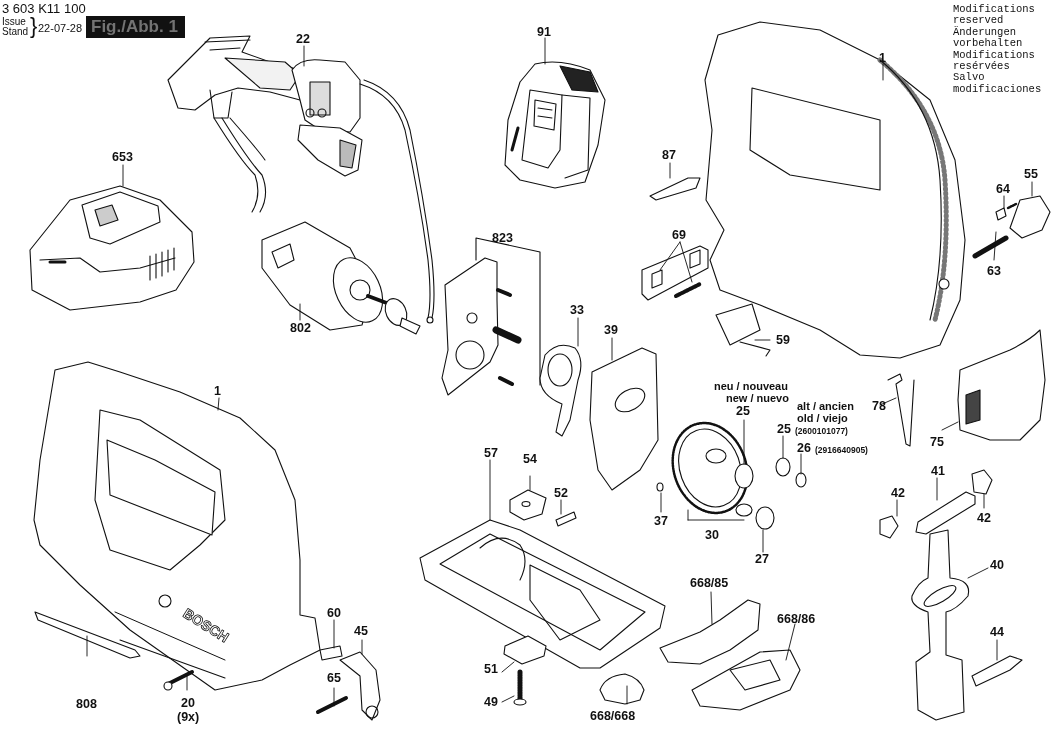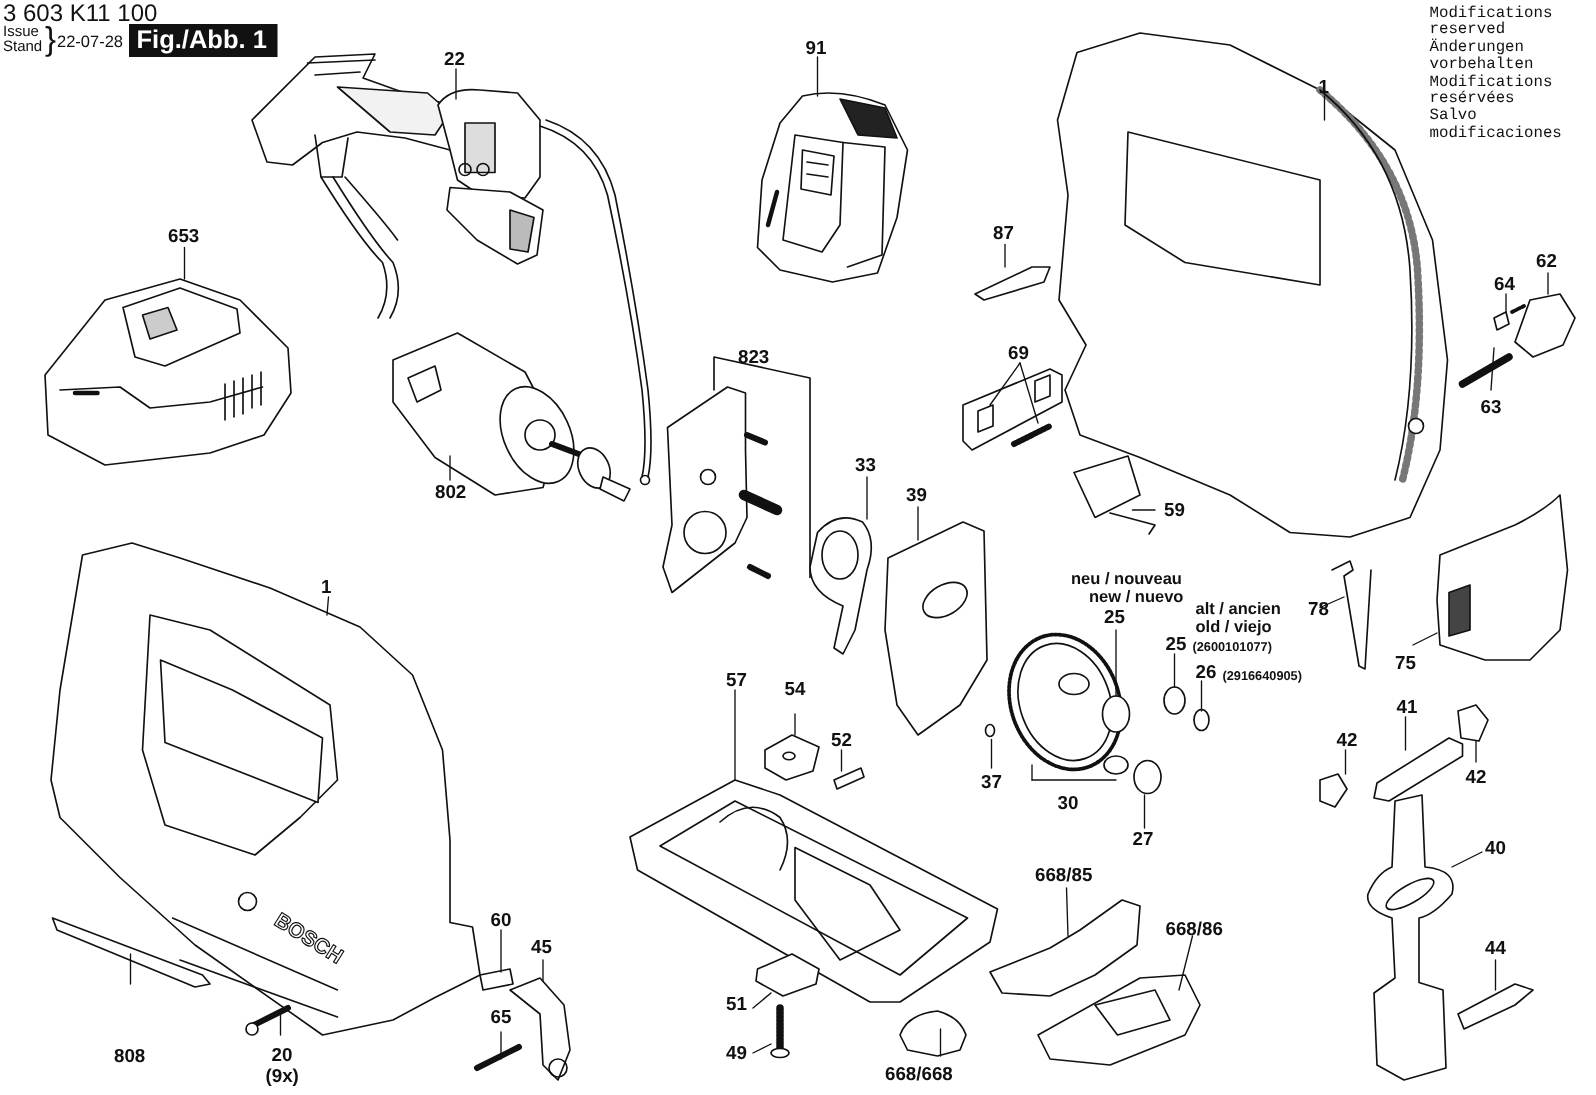--- a/index.html
+++ b/index.html
@@ -1,22 +1,22 @@
 <!DOCTYPE html>
 <html><head>
 <meta charset="utf-8">
 <style>
   html, body { margin:0; padding:0; background:#ffffff; }
   body { width:1064px; height:730px; position:relative; overflow:hidden;
          font-family:"Liberation Sans", sans-serif; color:#111; }
-  .hdr-code { position:absolute; left:2px; top:1px; font-size:16px; }
+  .hdr-code { position:absolute; left:2px; top:1px; font-size:13px; }
   .hdr-issue { position:absolute; left:2px; top:17px; font-size:10px; line-height:10px; }
   .hdr-brace { position:absolute; left:30px; top:16px; font-size:22px; line-height:20px; font-weight:normal; transform:scaleY(1.0); }
   .hdr-date { position:absolute; left:38px; top:22px; font-size:11px; }
-  .fig-badge { position:absolute; left:86px; top:16px; background:#111; color:#ffffff;
+  .fig-badge { position:absolute; left:86px; top:16px; background:#111; color:#737373;
                font-weight:bold; font-size:17px; padding:1px 7px 1px 5px; line-height:20px; }
   .mods { position:absolute; left:953px; top:4px; font-size:10.5px; line-height:11.4px;font-family:Liberation Mono, monospace; }
   .callout { position:absolute; font-weight:bold; font-size:12.5px; white-space:nowrap; line-height:13px; }
   .note { position:absolute; font-weight:bold; font-size:11px; white-space:nowrap; line-height:12px; }
   .note-sm { position:absolute; font-weight:bold; font-size:8.5px; white-space:nowrap; }
   svg.drawing { position:absolute; left:0; top:0; }
   svg.drawing * { vector-effect:non-scaling-stroke; }
 </style>
 </head>
 <body>
@@ -250,21 +250,21 @@
   </g>
 
   <text x="182" y="616" transform="rotate(32 182 616)" font-family="Liberation Sans, sans-serif" font-weight="bold" font-size="14" fill="#fff" stroke="#111" stroke-width="0.8">BOSCH</text>
 </svg>
 
 <div class="callout" style="left:296px;top:33px;">22</div>
 <div class="callout" style="left:537px;top:26px;">91</div>
 <div class="callout" style="left:879px;top:52px;">1</div>
 <div class="callout" style="left:112px;top:151px;">653</div>
 <div class="callout" style="left:662px;top:149px;">87</div>
-<div class="callout" style="left:1024px;top:168px;">62</div>
+<div class="callout" style="left:1024px;top:168px;">55</div>
 <div class="callout" style="left:996px;top:183px;">64</div>
 <div class="callout" style="left:987px;top:265px;">63</div>
 <div class="callout" style="left:672px;top:229px;">69</div>
 <div class="callout" style="left:492px;top:232px;">823</div>
 <div class="callout" style="left:290px;top:322px;">802</div>
 <div class="callout" style="left:776px;top:334px;">59</div>
 <div class="callout" style="left:570px;top:304px;">33</div>
 <div class="callout" style="left:604px;top:324px;">39</div>
 <div class="callout" style="left:214px;top:385px;">1</div>
 <div class="callout" style="left:872px;top:400px;">78</div>

